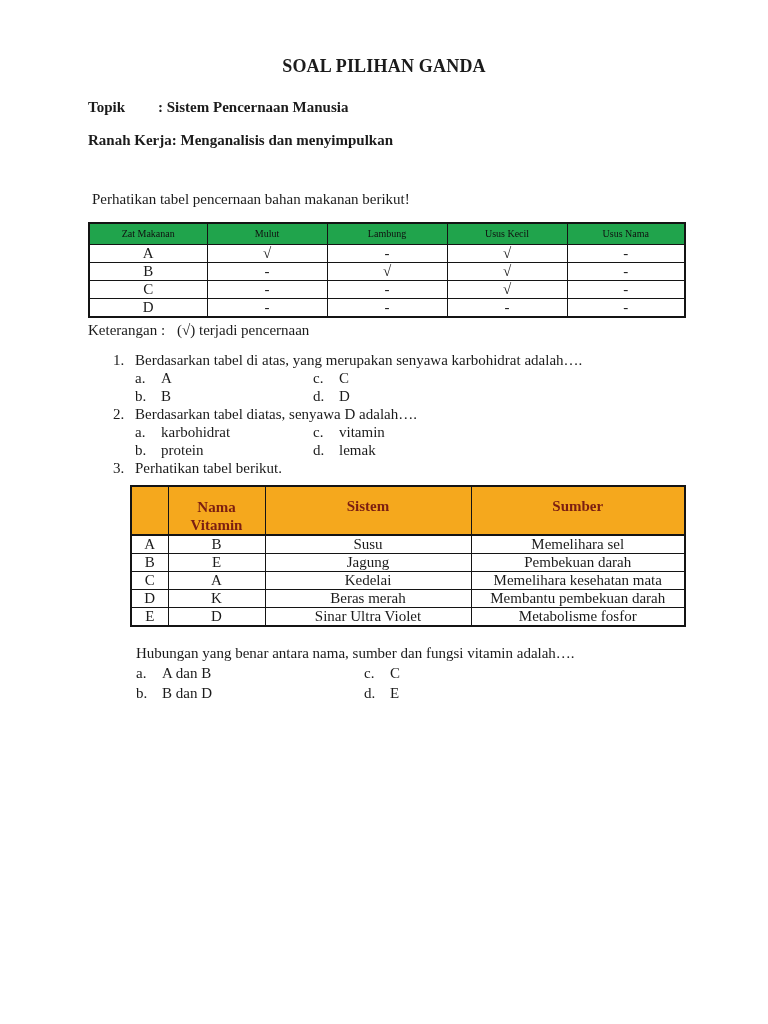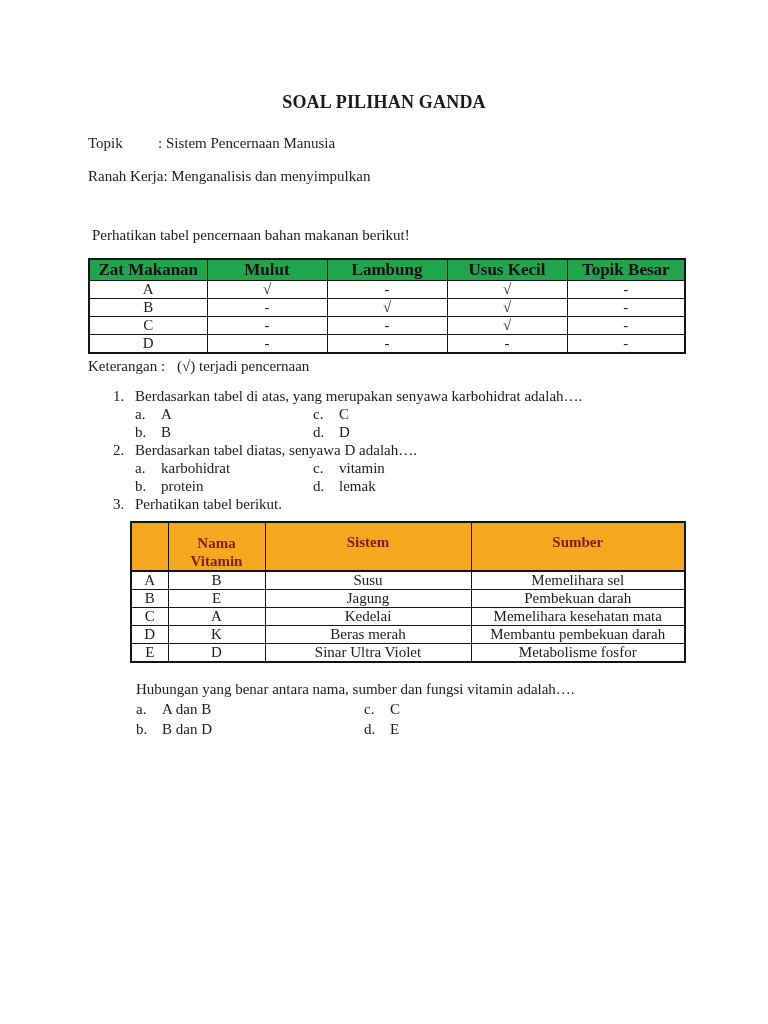--- a/index.html
+++ b/index.html
@@ -7,40 +7,40 @@
   .page {
     position:relative;
     width:768px; height:1024px;
     background:#ffffff;
     font-family:"Liberation Serif","DejaVu Serif",serif;
     font-size:15px;
     color:var(--text,#1b1b1b);
     overflow:hidden;
   }
   .doc-title {
-    padding-top:92px;
+    padding-top:56px;
     text-align:center;
     font-size:18px;
     font-weight:bold;
     letter-spacing:.2px;
     line-height:20px;
   }
   .meta { margin:20px 60px 0 88px; }
-  .meta-row { display:flex; line-height:23px; margin-bottom:10px; }
+  .meta-row { display:flex; line-height:23px; margin-bottom:10px;font-weight:bold; }
   .meta-label { min-width:70px; flex:0 0 auto; }
   .meta-value { max-width:500px; }
   .intro { margin:38px 60px 0 92px; line-height:18px;font-family:Liberation Serif, serif; }
 
   table { border-collapse:collapse; table-layout:fixed; }
   th,td { border:1px solid var(--border,#141414); text-align:center; overflow:hidden; }
 
   .t1 { margin:14px 0 0 88px; width:596px; border:2px solid var(--border,#141414); }
   .t1 th {
     background:var(--table1-header-bg,#20A44C);
-    color:#101010; font-weight:bold; font-size:17px;
+    color:#101010; font-weight:normal; font-size:10px;
     height:21px; padding:0 2px;
   }
   .t1 td { height:18px; font-size:15px; padding:0 2px; }
 
   .keterangan { display:flex; margin:1px 0 0 88px; line-height:22px; }
   .ket-label { flex:0 0 auto; }
   .ket-lines { margin-left:12px; }
 
   .questions { margin:10px 60px 0 113px; line-height:18px; }
   .q-line { display:flex; }
@@ -91,21 +91,21 @@
         <col style="width:120px">
         <col style="width:120px">
         <col style="width:118px">
       </colgroup>
     <thead>
       <tr>
         <th>Zat Makanan</th>
         <th>Mulut</th>
         <th>Lambung</th>
         <th>Usus Kecil</th>
-        <th>Topik Besar</th>
+        <th>Usus Nama</th>
       </tr>
     </thead>
     <tbody>
       <tr>
         <td>A</td>
         <td>√</td>
         <td>-</td>
         <td>√</td>
         <td>-</td>
       </tr>

